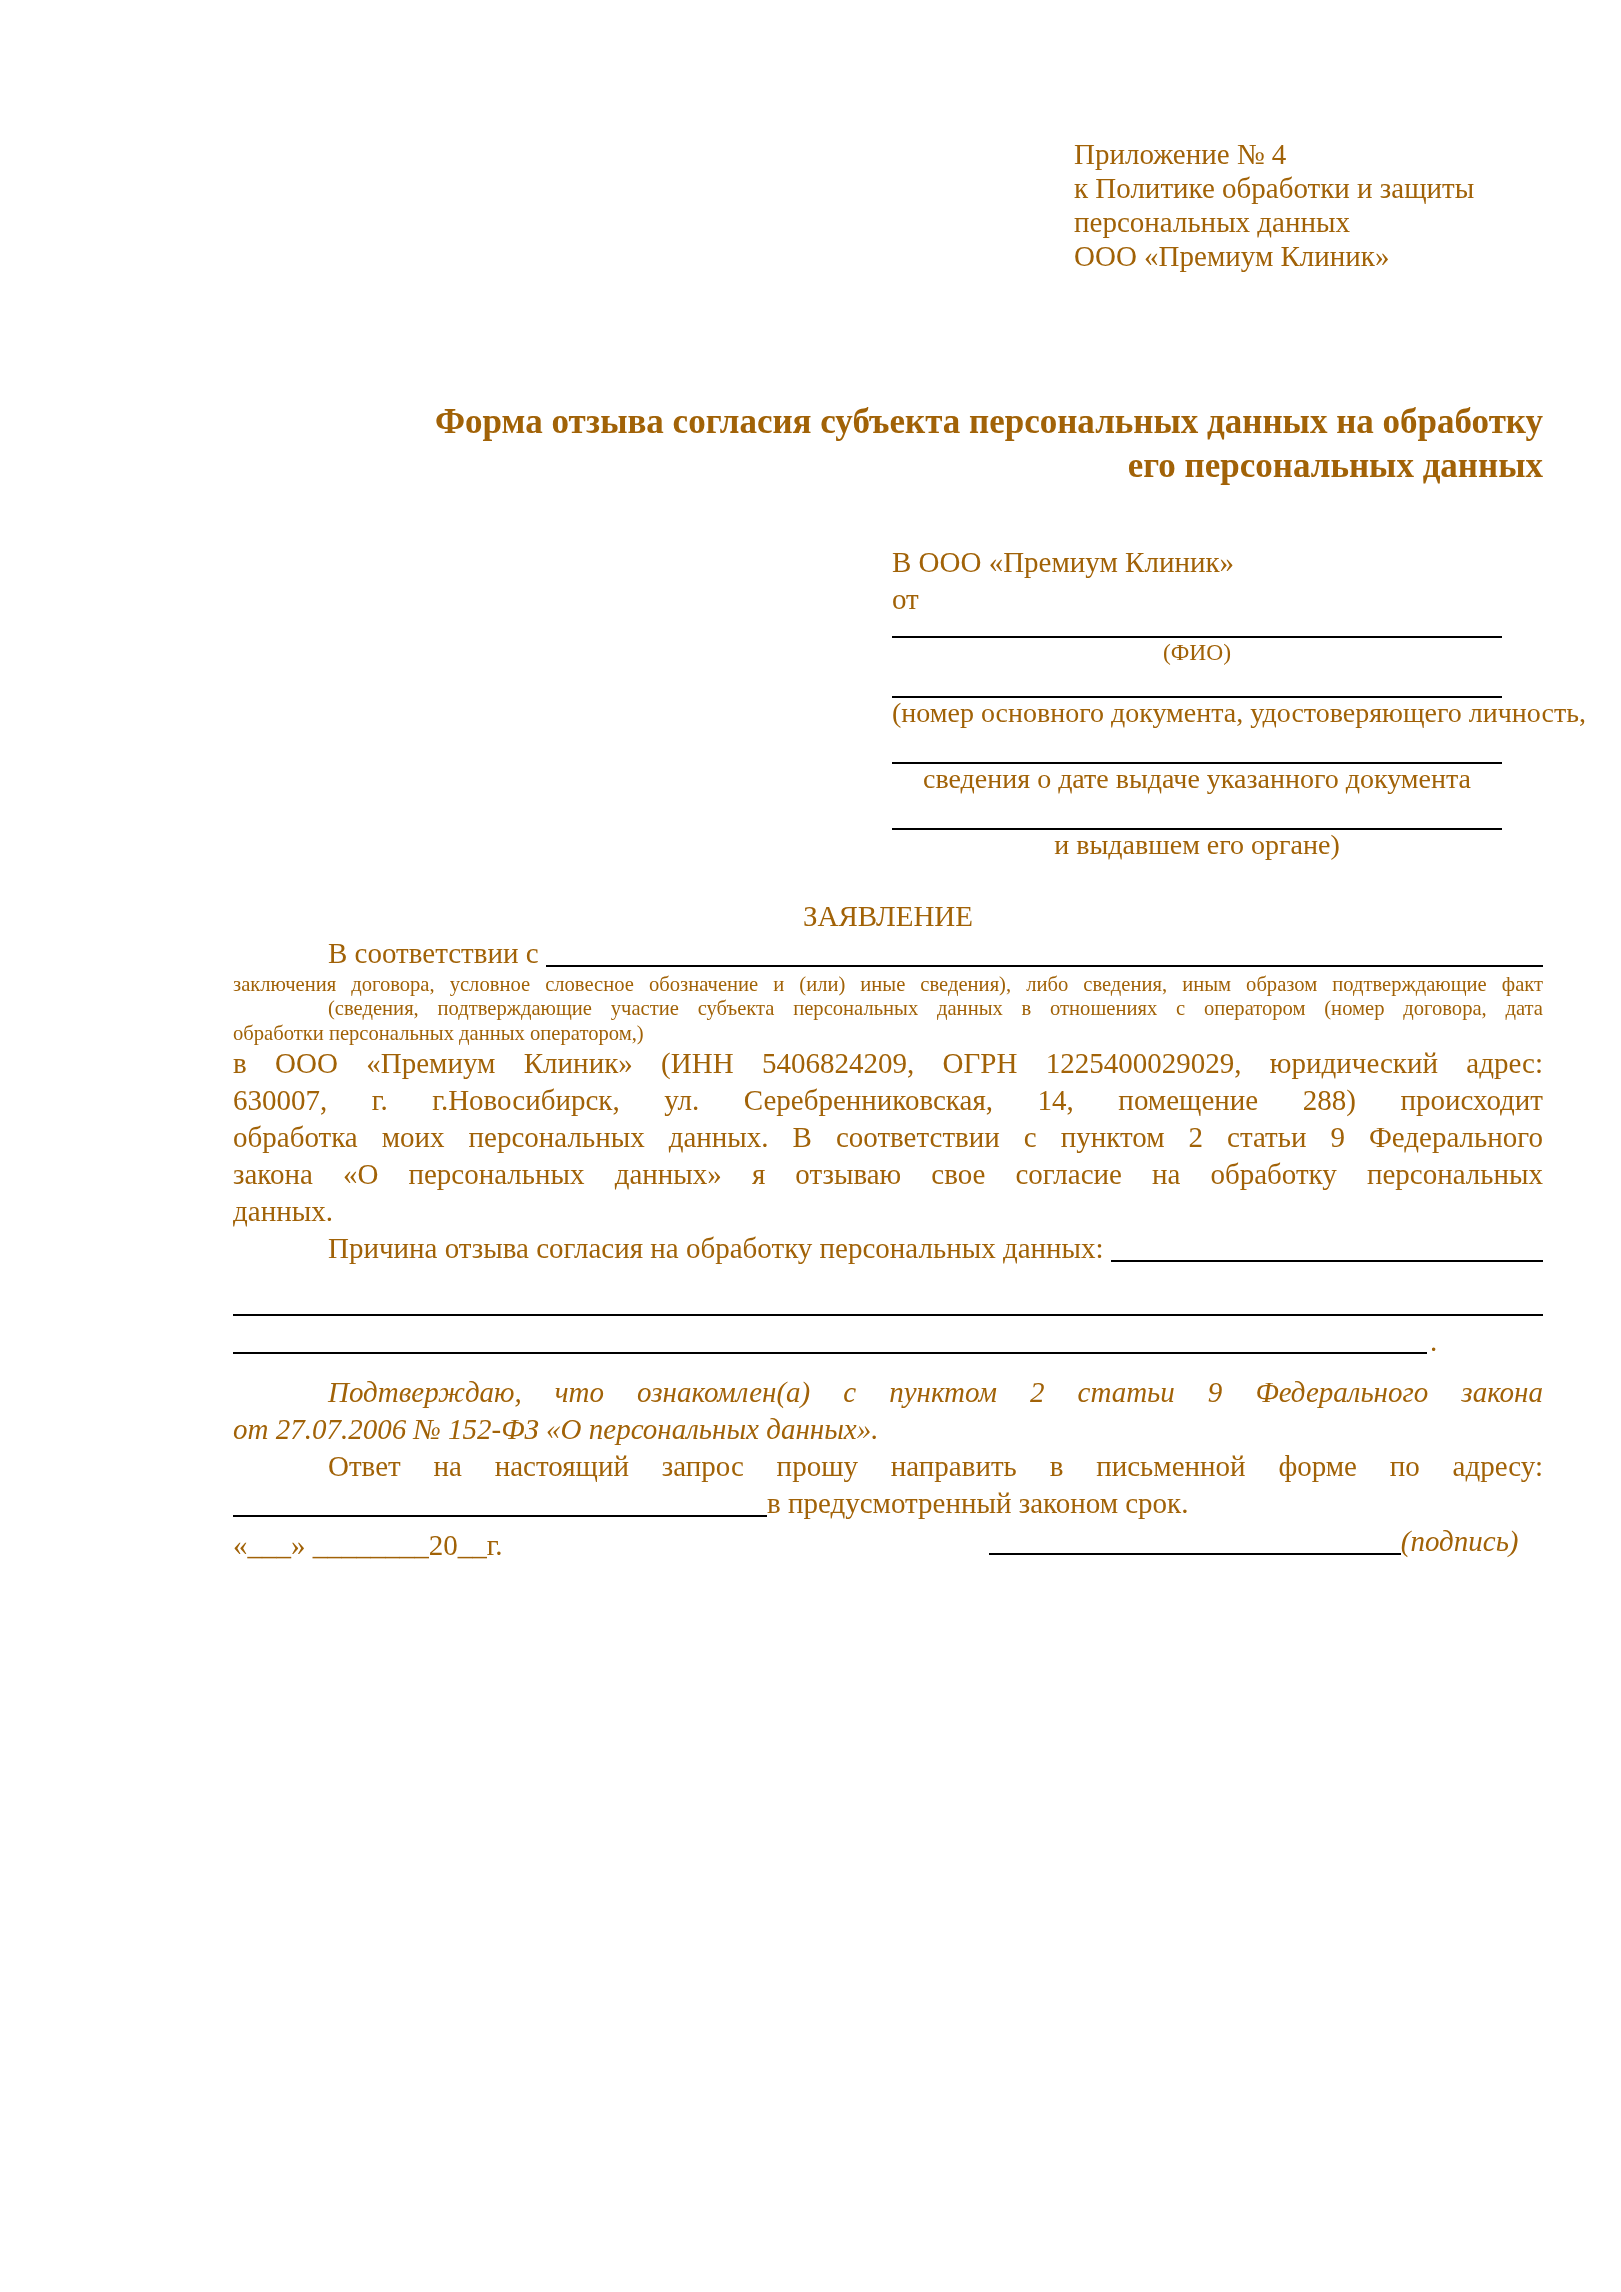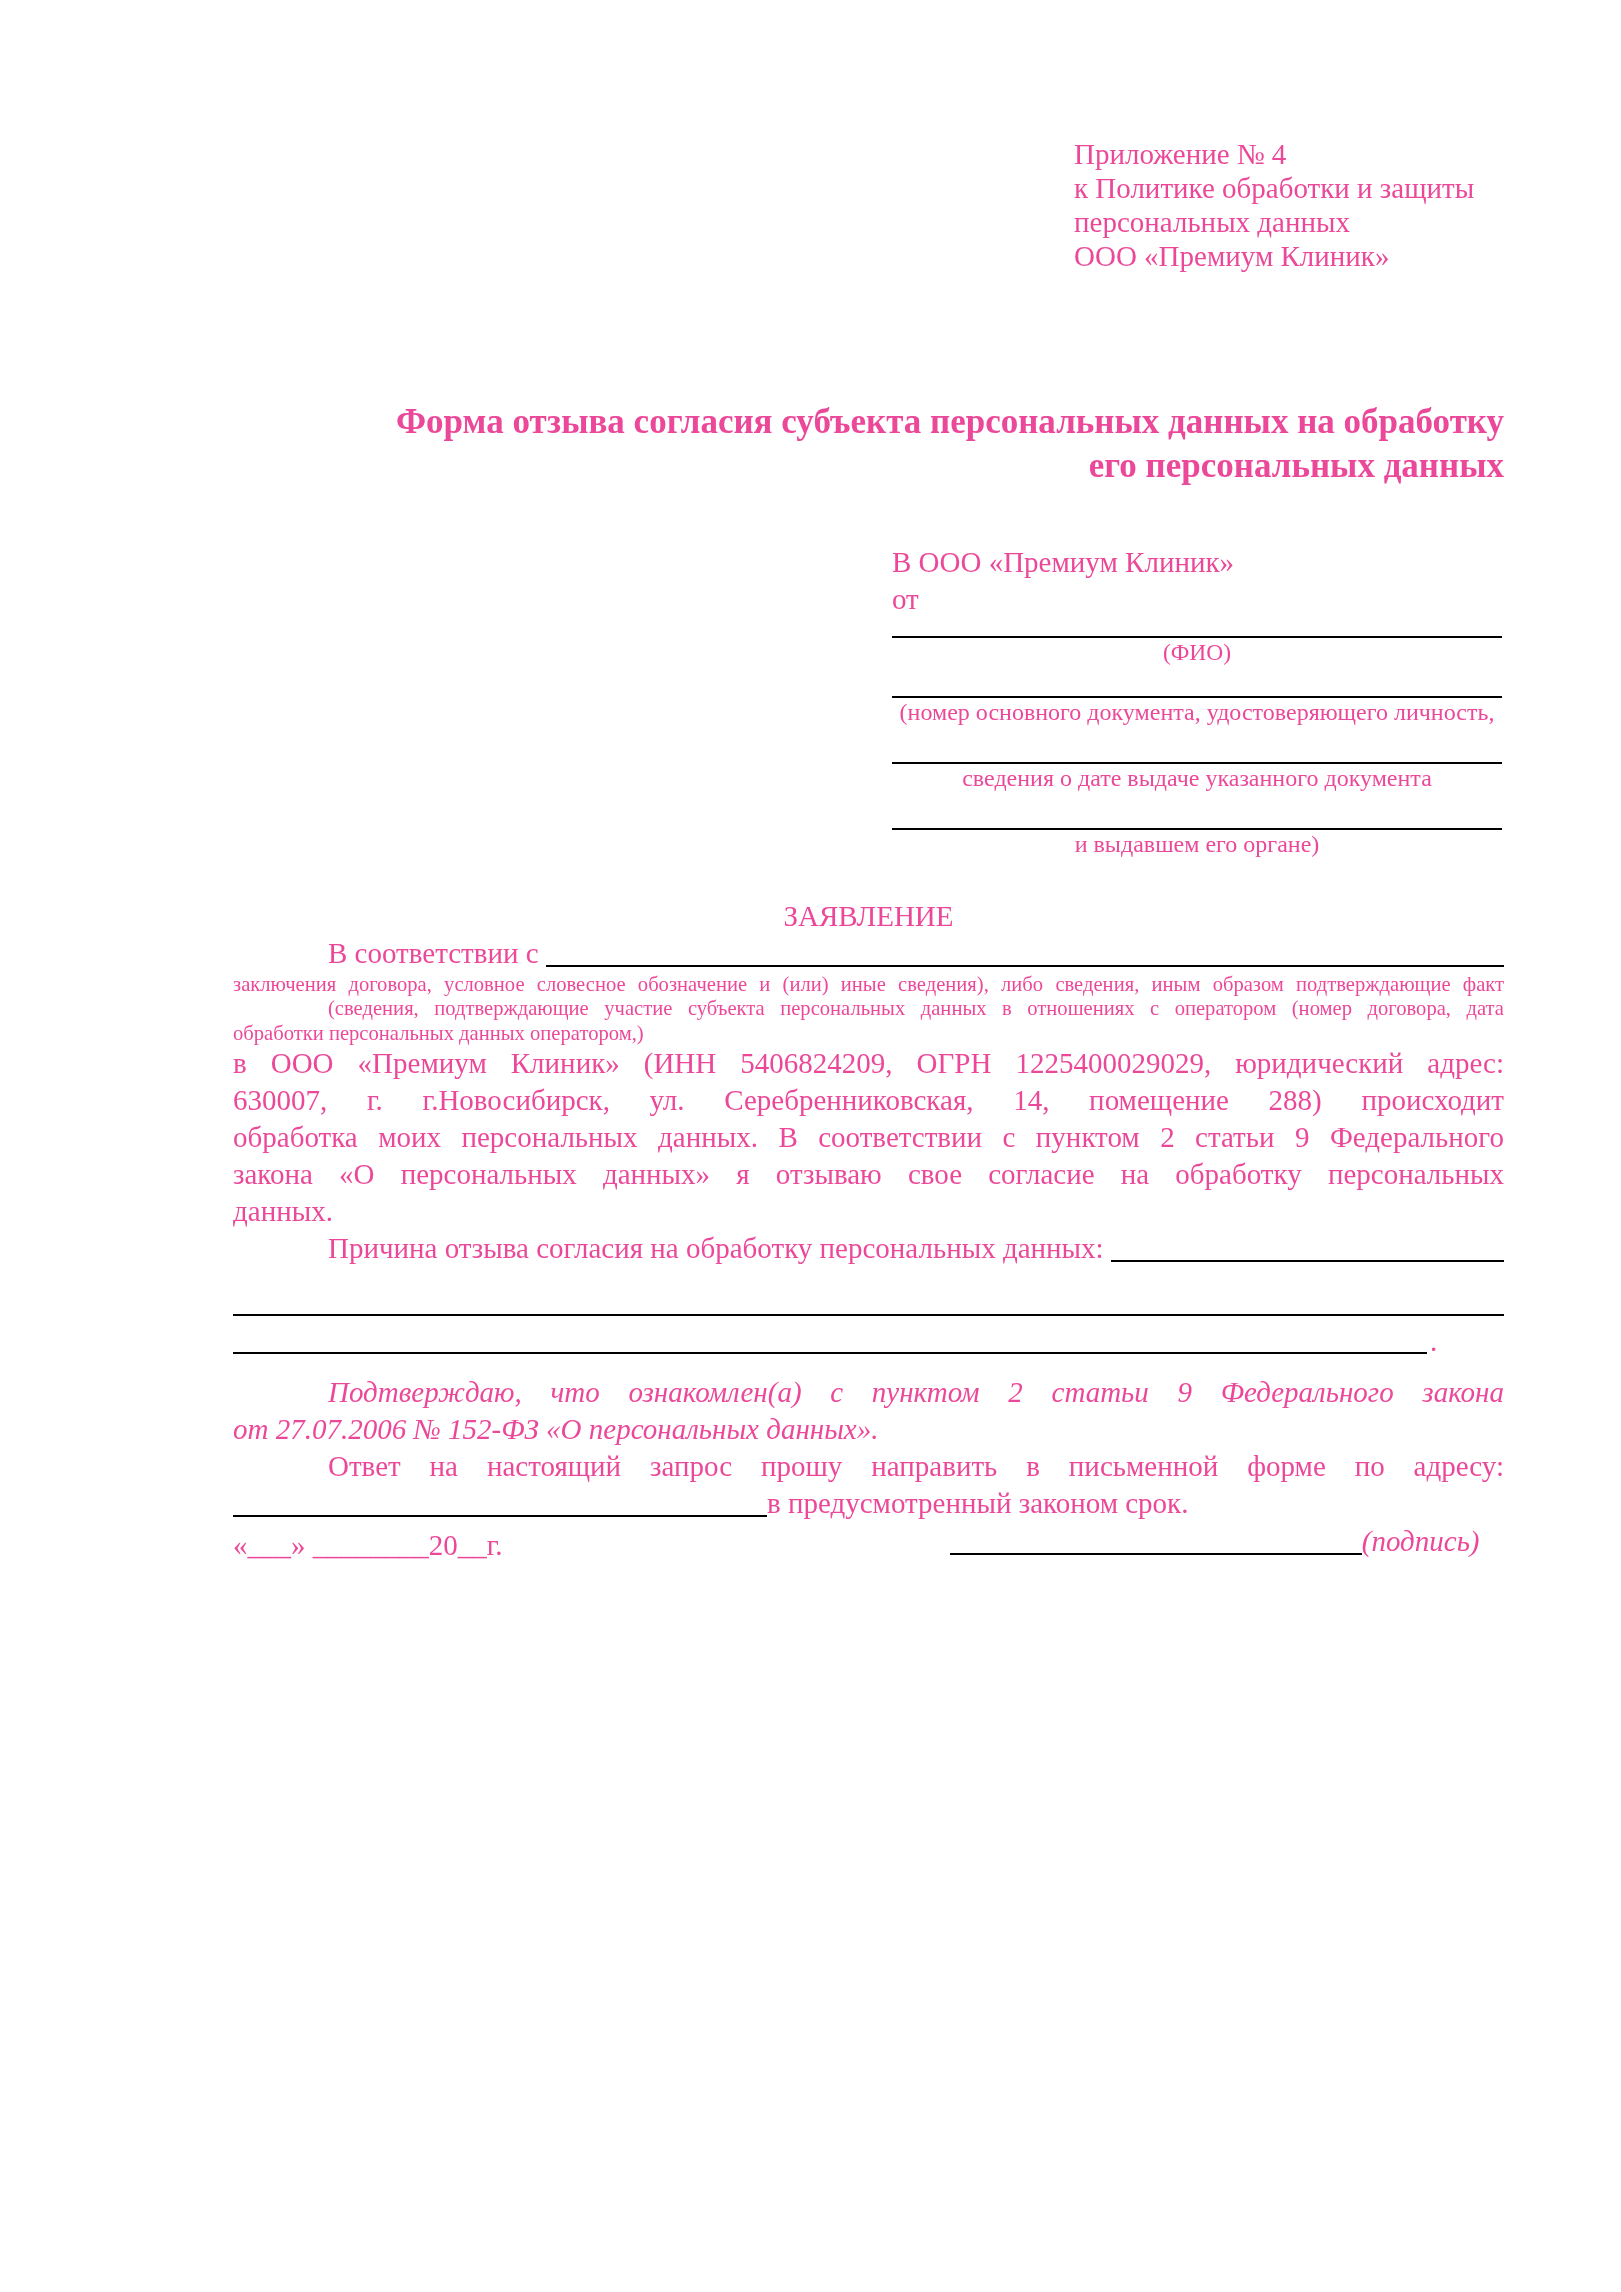--- a/index.html
+++ b/index.html
@@ -3,42 +3,42 @@
 <meta charset="utf-8">
 <style>
   * { margin: 0; padding: 0; box-sizing: border-box; }
   html, body { background: #777; }
   .page {
     position: relative;
     width: 1621px;
     height: 2293px;
     margin: 0 auto;
     background: #ffffff;
-    color: #ec4899;
+    color: #a16207;
     font-family: "Liberation Serif", "DejaVu Serif", serif;
     font-size: 29px;
     line-height: 37px;
-    padding: 137px 117px 0 233px;
+    padding: 137px 78px 0 233px;
     overflow: hidden;
   }
 
   
   .hnote { margin-left: 841px; font-size: 29px; line-height: 34px; }
   .hnote div { white-space: nowrap; }
 
   
   .title { margin-top: 127px; text-align: right; font-weight: bold; font-size: 35px; line-height: 44px; }
 
   
   .addr { margin-top: 56px; margin-left: 659px; width: 610px; }
   .fline { border-bottom: 2.9px solid #000; }
   .h20 { height: 19.6px; }
   .h32 { height: 31px; }
   .h38 { height: 37px; }
-  .fcap { text-align: center; font-size: 24px; line-height: 29px; white-space: nowrap; }
+  .fcap { text-align: center; font-size: 28px; line-height: 29px; white-space: nowrap; }
   .fcap.c24 { font-size: 23.5px; }
 
   
   .heading { margin-top: 39px; text-align: center; }
   .flexline { display: flex; align-items: center; }
   .flexline .lead { white-space: nowrap; }
   .ml97 { margin-left: 95px; }
   .fill { flex: 1 1 auto; border-bottom: 2.9px solid #000; align-self: flex-end; margin: 0 0 4.9px 7.8px; height: 0; }
 
   .note { font-size: 20.6px; line-height: 24.5px; }

